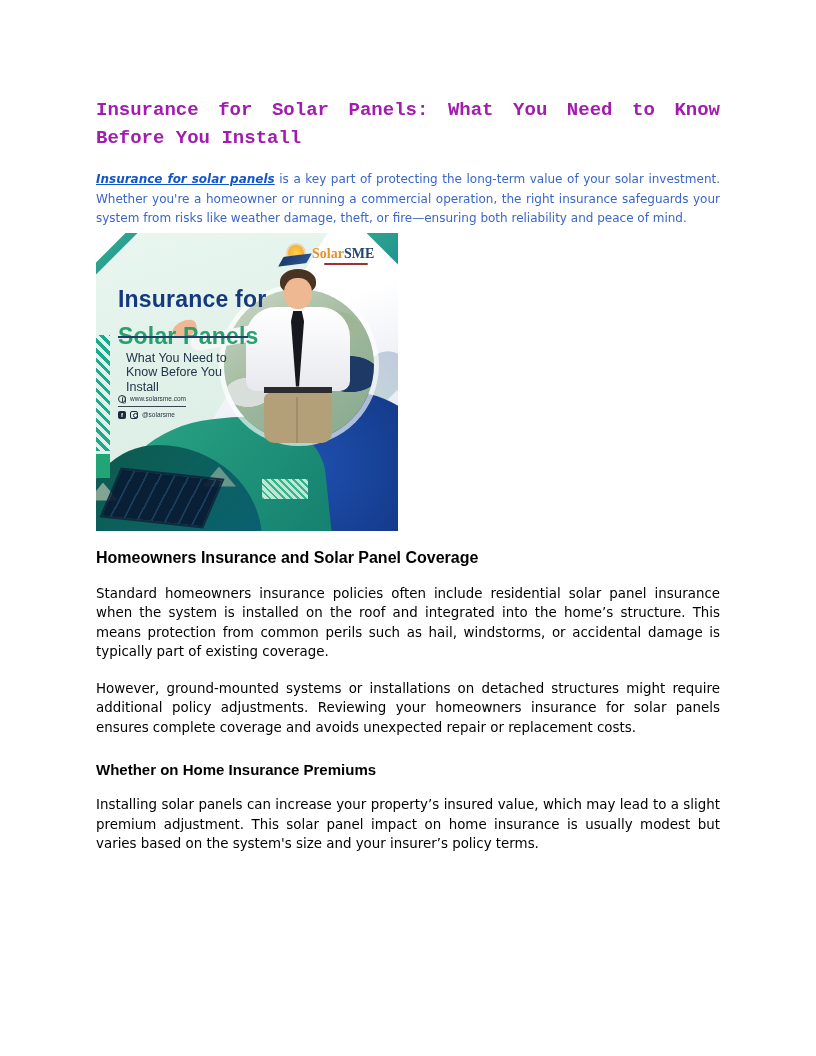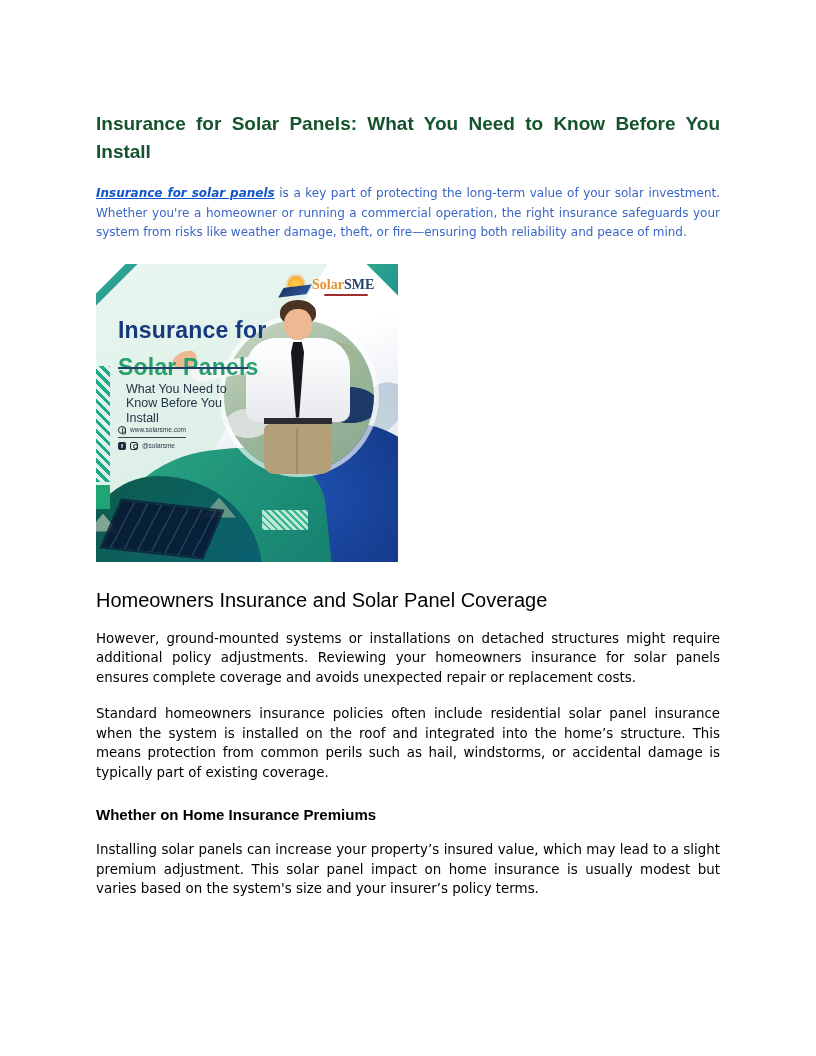--- a/index.html
+++ b/index.html
@@ -3,48 +3,48 @@
 <meta charset="utf-8">
 <style>
   * { margin:0; padding:0; box-sizing:border-box; }
   html,body { background:#ffffff; }
   .page {
     width:816px; height:1056px; background:#ffffff; position:relative;
     font-family:"DejaVu Sans", sans-serif; color:#000;
     padding:96px 96px 0 96px; overflow:hidden;
   }
   h1.doc-title {
-    font-family:Liberation Sans, sans-serif;
-    font-size:19px; line-height:28px; font-weight:bold; color:#14532d;
-    text-align:justify; margin-top:14px;
+    font-family:Liberation Mono, monospace;
+    font-size:19px; line-height:28px; font-weight:bold; color:#a21caf;
+    text-align:justify; 
   }
   p.intro {
     margin-top:18px; font-size:12px; line-height:19.5px;
     color:#3a66c8; text-align:justify;
   }
   p.intro .doc-link {
     color:#1155cc; font-weight:bold; font-style:italic;
     text-decoration:underline; cursor:pointer;
   }
   h2.sec-h {
     font-family:"Liberation Sans", sans-serif;
-    font-size:20px; font-weight:normal; color:#000; margin-top:27px;
+    font-size:16px; font-weight:bold; color:#000; margin-top:18px;
   }
   h3.sec-h3 {
     font-family:"Liberation Sans", sans-serif;
     font-size:15px; font-weight:bold; color:#000; margin-top:24px;
   }
   p.body-p {
     margin-top:17px; font-size:13.4px; line-height:19.5px;
     color:#000; text-align:justify;
   }
 
   
   .promo {
-    position:relative; width:302px; height:298px; margin-top:21px;
+    position:relative; width:302px; height:298px; margin-top:4px;
     overflow:hidden; background:linear-gradient(160deg,#ffffff 38%,#e9edf4 62%);
     font-family:"Liberation Sans", sans-serif;
   }
   .g-mint {
     position:absolute; top:0; left:0; width:232px; height:240px;
     background:linear-gradient(165deg,#e9f6f0,#d9ede4);
     clip-path:polygon(0 0, 100% 0, 36% 100%, 0 100%);
   }
   .corner-tl-teal { position:absolute; top:0; left:0; width:42px; height:42px;
     background:linear-gradient(135deg,#33b091,#238f92);
@@ -224,19 +224,19 @@
       </div>
       <div class="g-social-row">
         <span class="g-fb">f</span>
         <span class="g-ig"></span>
         <span>@solarsme</span>
       </div>
     </div>
   </div>
 
   <h2 class="sec-h">Homeowners Insurance and Solar Panel Coverage</h2>
+  <p class="body-p">Standard homeowners insurance policies often include residential solar panel insurance when the system is installed on the roof and integrated into the home’s structure. This means protection from common perils such as hail, windstorms, or accidental damage is typically part of existing coverage.</p>
   <p class="body-p">However, ground-mounted systems or installations on detached structures might require additional policy adjustments. Reviewing your homeowners insurance for solar panels ensures complete coverage and avoids unexpected repair or replacement costs.</p>
-  <p class="body-p">Standard homeowners insurance policies often include residential solar panel insurance when the system is installed on the roof and integrated into the home’s structure. This means protection from common perils such as hail, windstorms, or accidental damage is typically part of existing coverage.</p>
 
   <h3 class="sec-h3">Whether on Home Insurance Premiums</h3>
   <p class="body-p">Installing solar panels can increase your property’s insured value, which may lead to a slight premium adjustment. This solar panel impact on home insurance is usually modest but varies based on the system's size and your insurer’s policy terms.</p>
 
 </div>
 
 </body></html>

